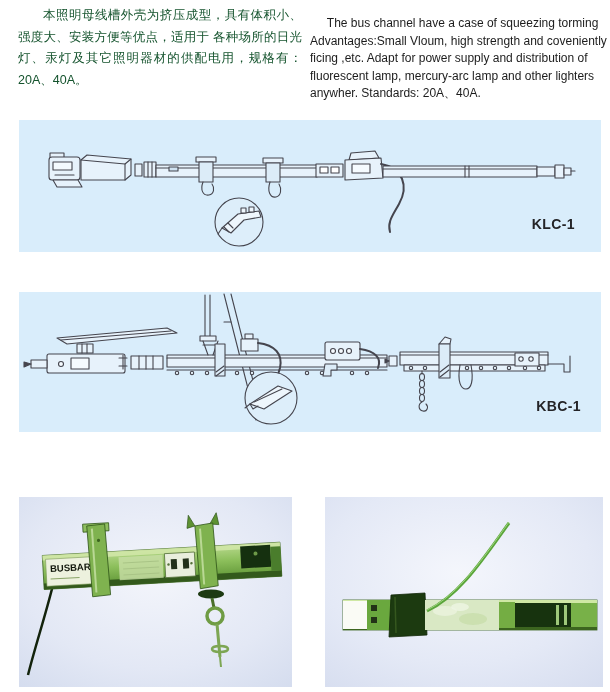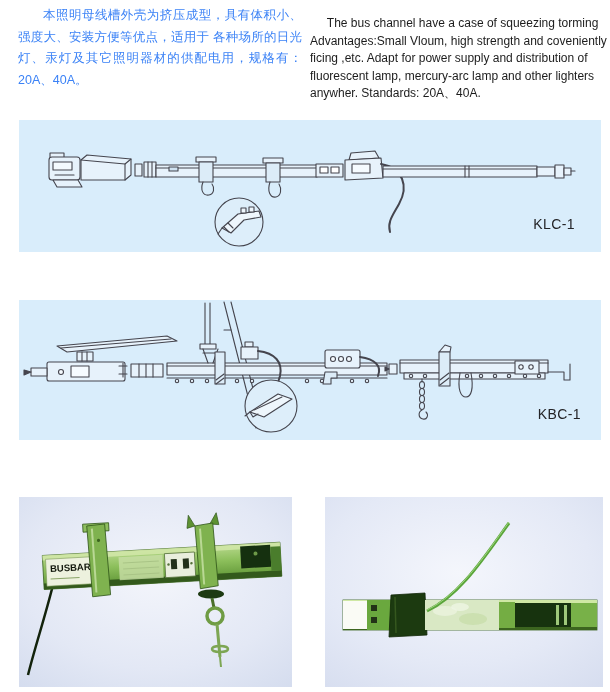--- a/index.html
+++ b/index.html
@@ -2,33 +2,33 @@
 <html><head>
 <meta charset="utf-8">
 <style>
   html,body { margin:0; padding:0; background:#ffffff; }
   .page {
     position:relative; width:610px; height:692px; background:#ffffff;
     font-family:"Liberation Sans", sans-serif; overflow:hidden;
   }
   .intro-cn {
     position:absolute; left:18px; top:5px; width:284px;
-    font-size:12.5px; line-height:21.5px; color:#3b82f6;
+    font-size:12.5px; line-height:21.5px; color:#14532d;
     text-indent:2em; text-align:justify; margin:0;
   }
   .intro-en {
     position:absolute; left:301px; top:6px; width:303px;
     font-size:12px; line-height:17.5px; color:#1c1c1c;
     text-indent:1.4em; margin:9px;
   }
   .panel { position:absolute; background:#d9edfb; }
   .panel.klc { left:19px; top:120px; width:582px; height:132px; }
-  .panel.kbc { left:19px; top:300px; width:582px; height:140px; }
+  .panel.kbc { left:19px; top:292px; width:582px; height:140px; }
   .model-label {
-    position:absolute; font-size:14px; font-weight:normal;
+    position:absolute; font-size:14px; font-weight:bold;
     color:#242427; letter-spacing:0.4px;
   }
   .model-label.klc { right:26px; bottom:20px; }
   .model-label.kbc { right:20px; bottom:18px; }
   .photo { position:absolute; overflow:hidden; }
   .photo.left  { left:19px;  top:497px; width:273px; height:190px; }
   .photo.right { left:325px; top:497px; width:278px; height:190px; }
   svg { display:block; }
 </style>
 </head>

